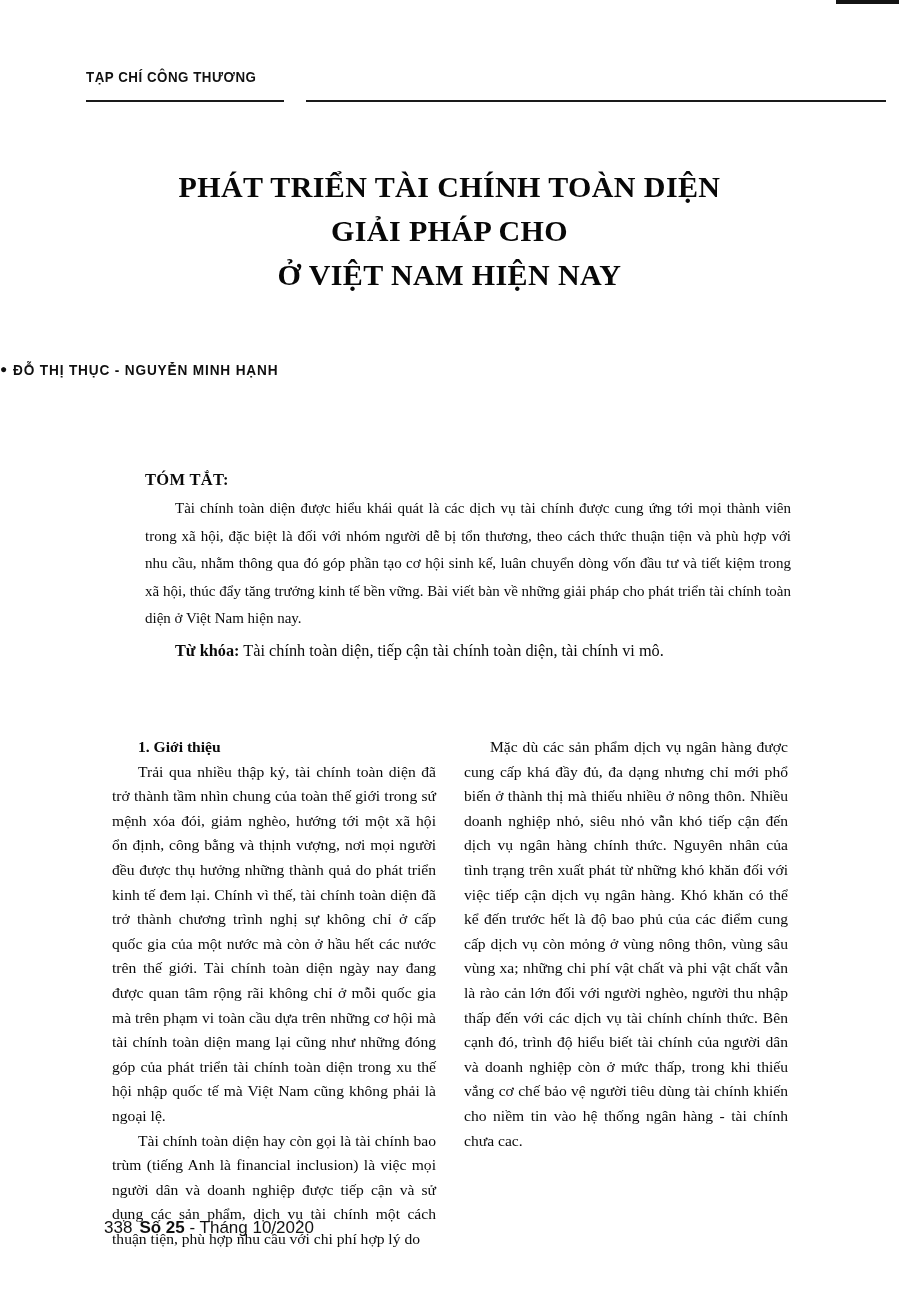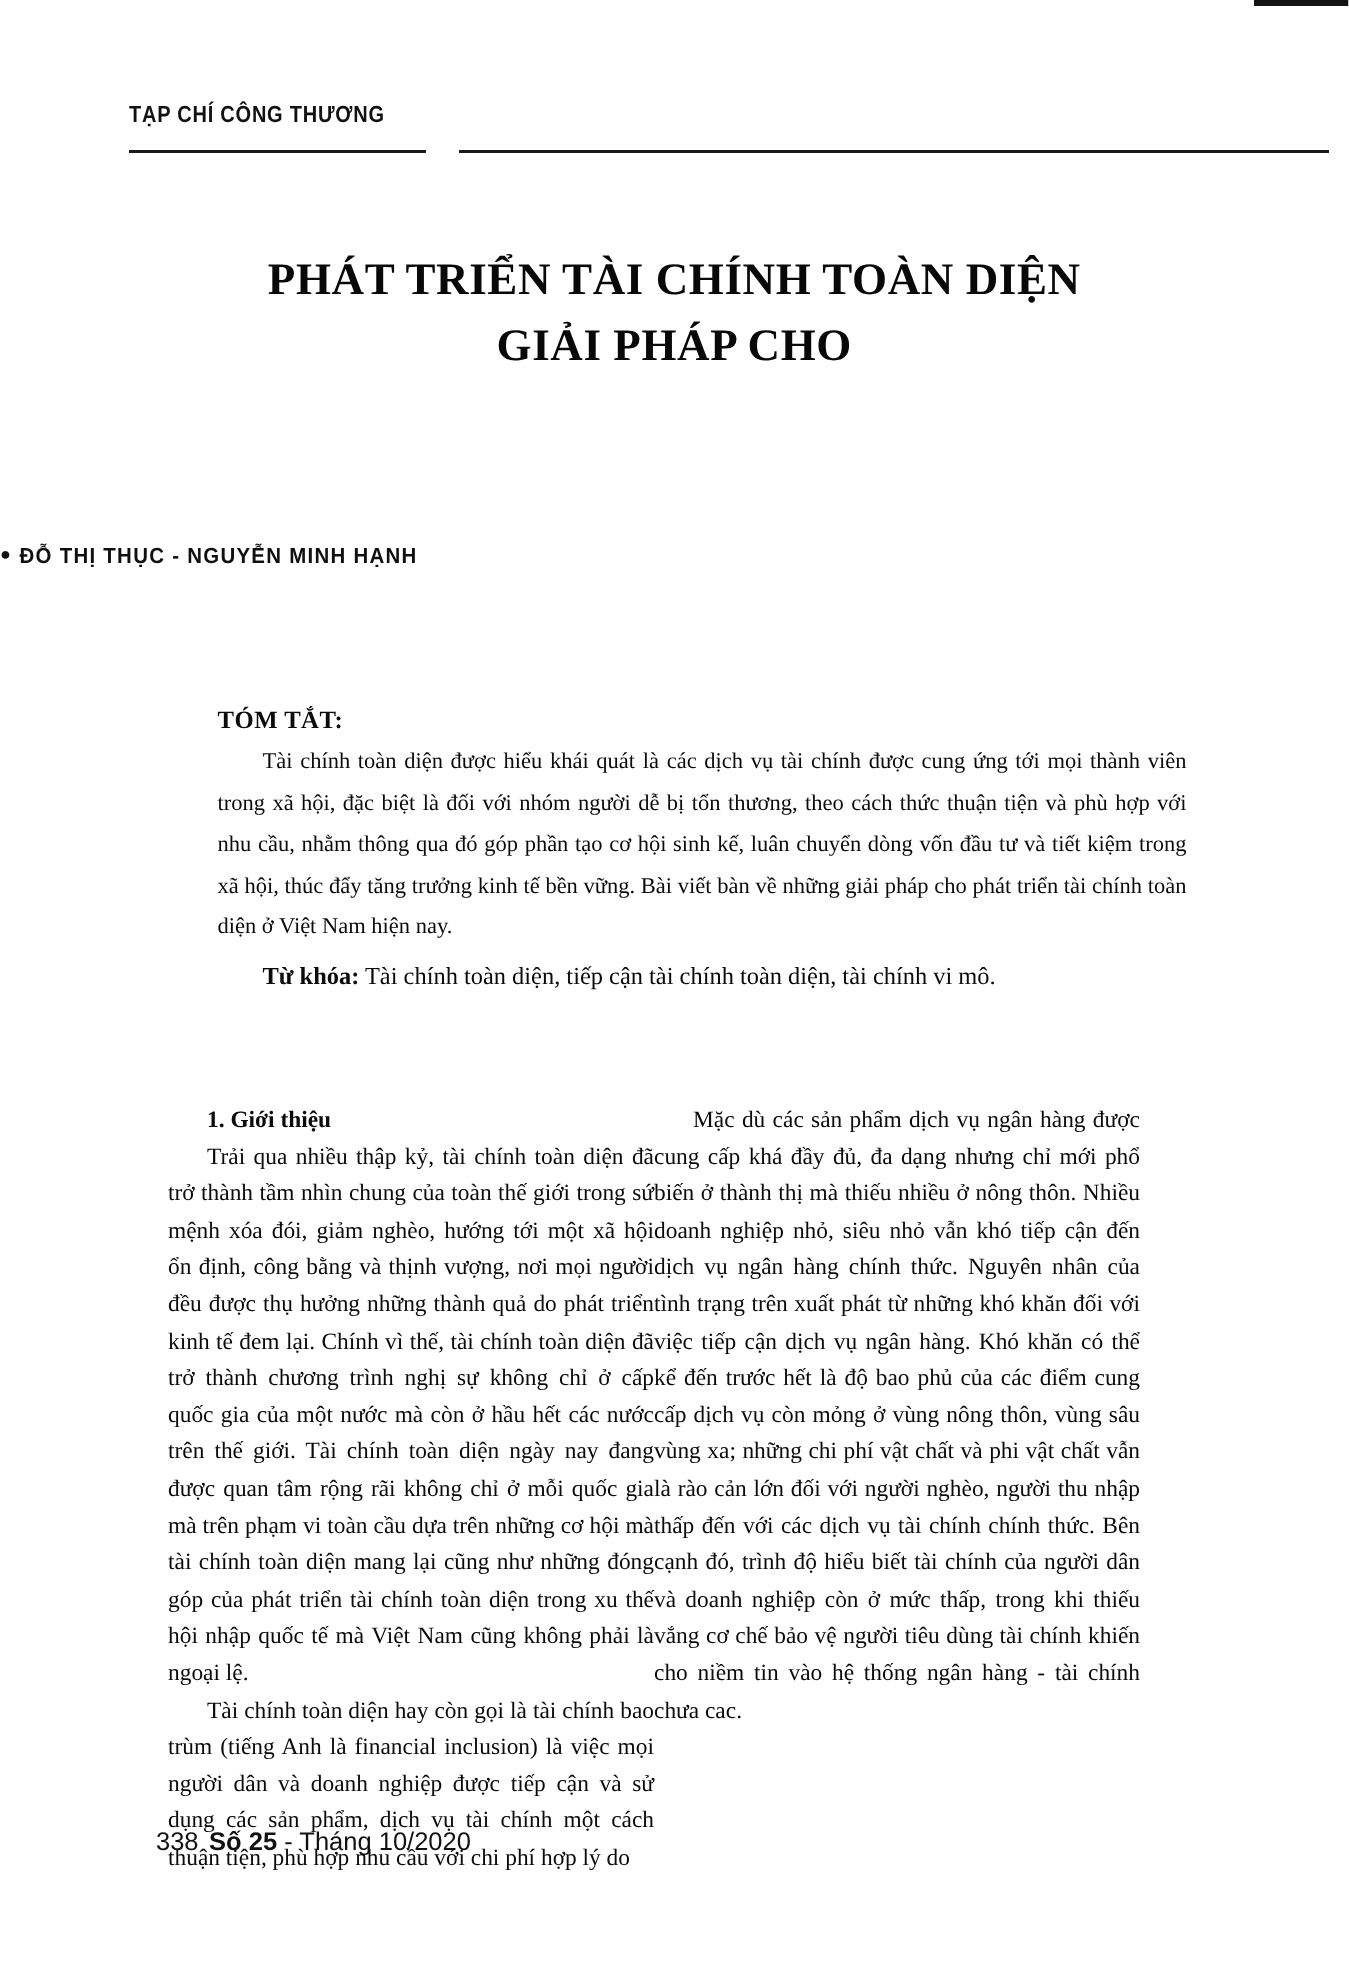--- a/index.html
+++ b/index.html
@@ -132,20 +132,21 @@
   }
 
   
   .columns {
     position: absolute;
     top: 735px;
     left: 112px;
     width: 676px;
     height: 470px;
     display: flex;
+    gap: 28px;
   }
   .column {
     width: 324px;
     font-size: 15.6px;
     line-height: 24.6px;
     text-align: justify;
   }
   .section-heading {
     font-weight: bold;
     font-size: 15.6px;
@@ -177,20 +178,21 @@
 <body>
 
 <div class="scan-bar-top"></div>
 
 <div class="masthead">TẠP CHÍ CÔNG THƯƠNG</div>
 <div class="masthead-rule"></div>
 
 <div class="title-block">
   <div class="title-line">PHÁT TRIỂN TÀI CHÍNH TOÀN DIỆN</div>
   <div class="title-line">GIẢI PHÁP CHO</div>
+  <div class="title-line">Ở VIỆT NAM HIỆN NAY</div>
 </div>
 
 <div class="authors">
   <span class="bullet">●</span><span class="names">ĐỖ THỊ THỤC - NGUYỄN MINH HẠNH</span>
 </div>
 
 <div class="abstract">
   <div class="abstract-heading">TÓM TẮT:</div>
   <p class="abstract-body">Tài chính toàn diện được hiểu khái quát là các dịch vụ tài chính được cung ứng tới mọi thành viên trong xã hội, đặc biệt là đối với nhóm người dễ bị tổn thương, theo cách thức thuận tiện và phù hợp với nhu cầu, nhằm thông qua đó góp phần tạo cơ hội sinh kế, luân chuyển dòng vốn đầu tư và tiết kiệm trong xã hội, thúc đẩy tăng trưởng kinh tế bền vững. Bài viết bàn về những giải pháp cho phát triển tài chính toàn diện ở Việt Nam hiện nay.</p>
   <p class="keywords"><span class="kw-label">Từ khóa:</span><span> Tài chính toàn diện, tiếp cận tài chính toàn diện, tài chính vi mô.</span></p>

